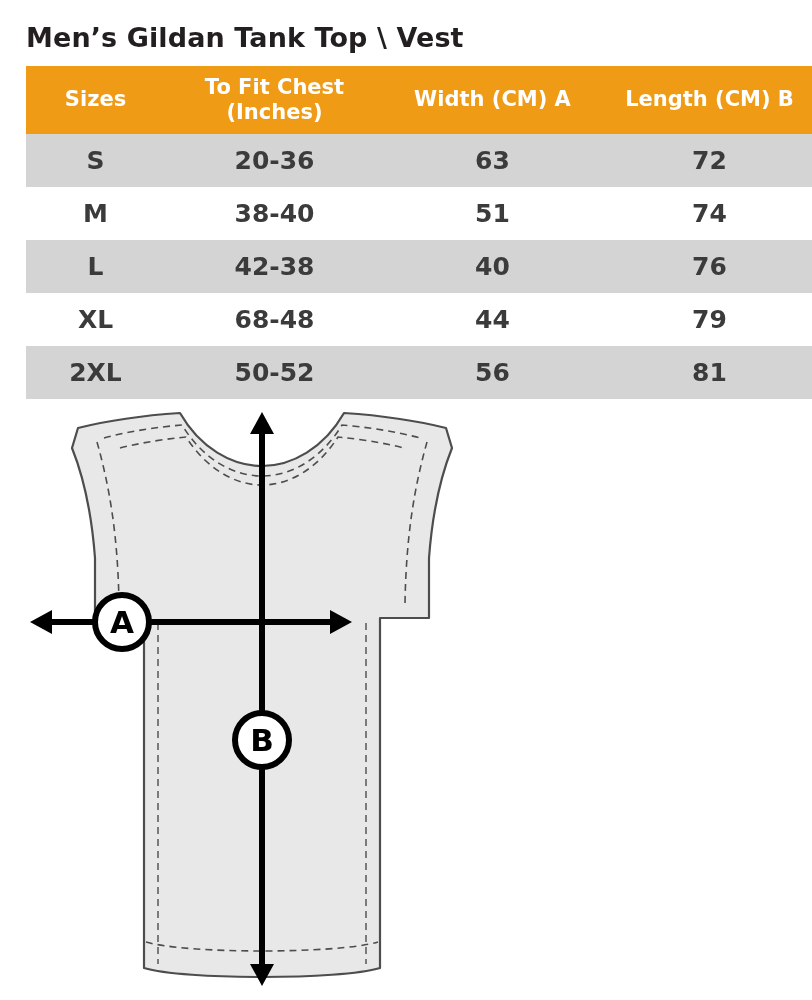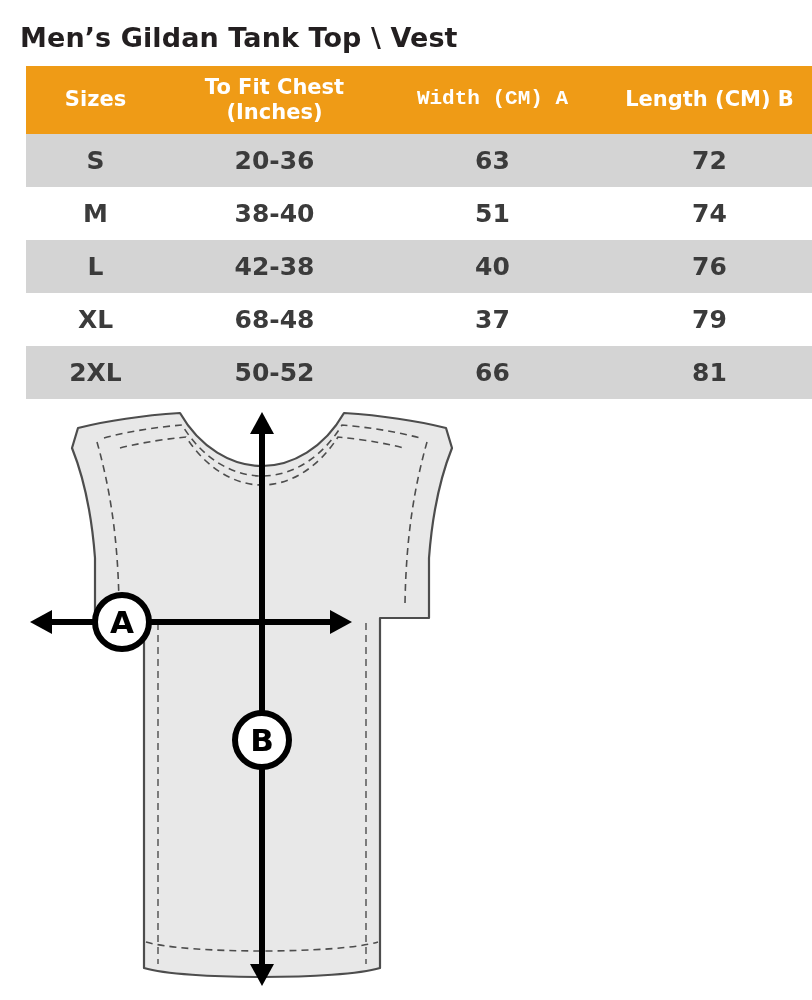--- a/index.html
+++ b/index.html
@@ -15,21 +15,21 @@
     position: relative;
     overflow: hidden;
   }
   .page {
     width: 812px;
     height: 1000px;
     position: relative;
   }
   .title {
     position: absolute;
-    left: 20px;
+    left: 26px;
     top: 22px;
     font-size: 27px;
     font-weight: bold;
     letter-spacing: 0.1px;
     color: #231f20;
     white-space: nowrap;
   }
   .size-table {
     position: absolute;
     left: 26px;
@@ -58,21 +58,21 @@
     height: 41px;
   }
   .size-table tbody tr:nth-child(odd) td {
     background: #d4d4d4;
   }
   .size-table tbody tr:nth-child(even) td {
     background: #ffffff;
   }
   .col-size { width: 131px; margin-top: 16px; }
   .col-chest { width: 211px; }
-  .col-width { width: 209px; font-family: Liberation Mono, monospace; }
+  .col-width { width: 209px; }
   .col-length { width: 209px; }
 
   .diagram {
     position: absolute;
     left: 0;
     top: 408px;
     width: 812px;
     height: 592px;
   }
   .diagram svg {
@@ -110,27 +110,27 @@
       </tr>
       <tr>
         <td>L</td>
         <td>42-38</td>
         <td>40</td>
         <td>76</td>
       </tr>
       <tr>
         <td>XL</td>
         <td>68-48</td>
-        <td>37</td>
+        <td>44</td>
         <td>79</td>
       </tr>
       <tr>
         <td>2XL</td>
         <td>50-52</td>
-        <td>66</td>
+        <td>56</td>
         <td>81</td>
       </tr>
     </tbody>
   </table>
 
   <div class="diagram">
     <svg width="812" height="592" viewBox="0 0 812 592" xmlns="http://www.w3.org/2000/svg">
 
       <g>
         <path d="M78,20

